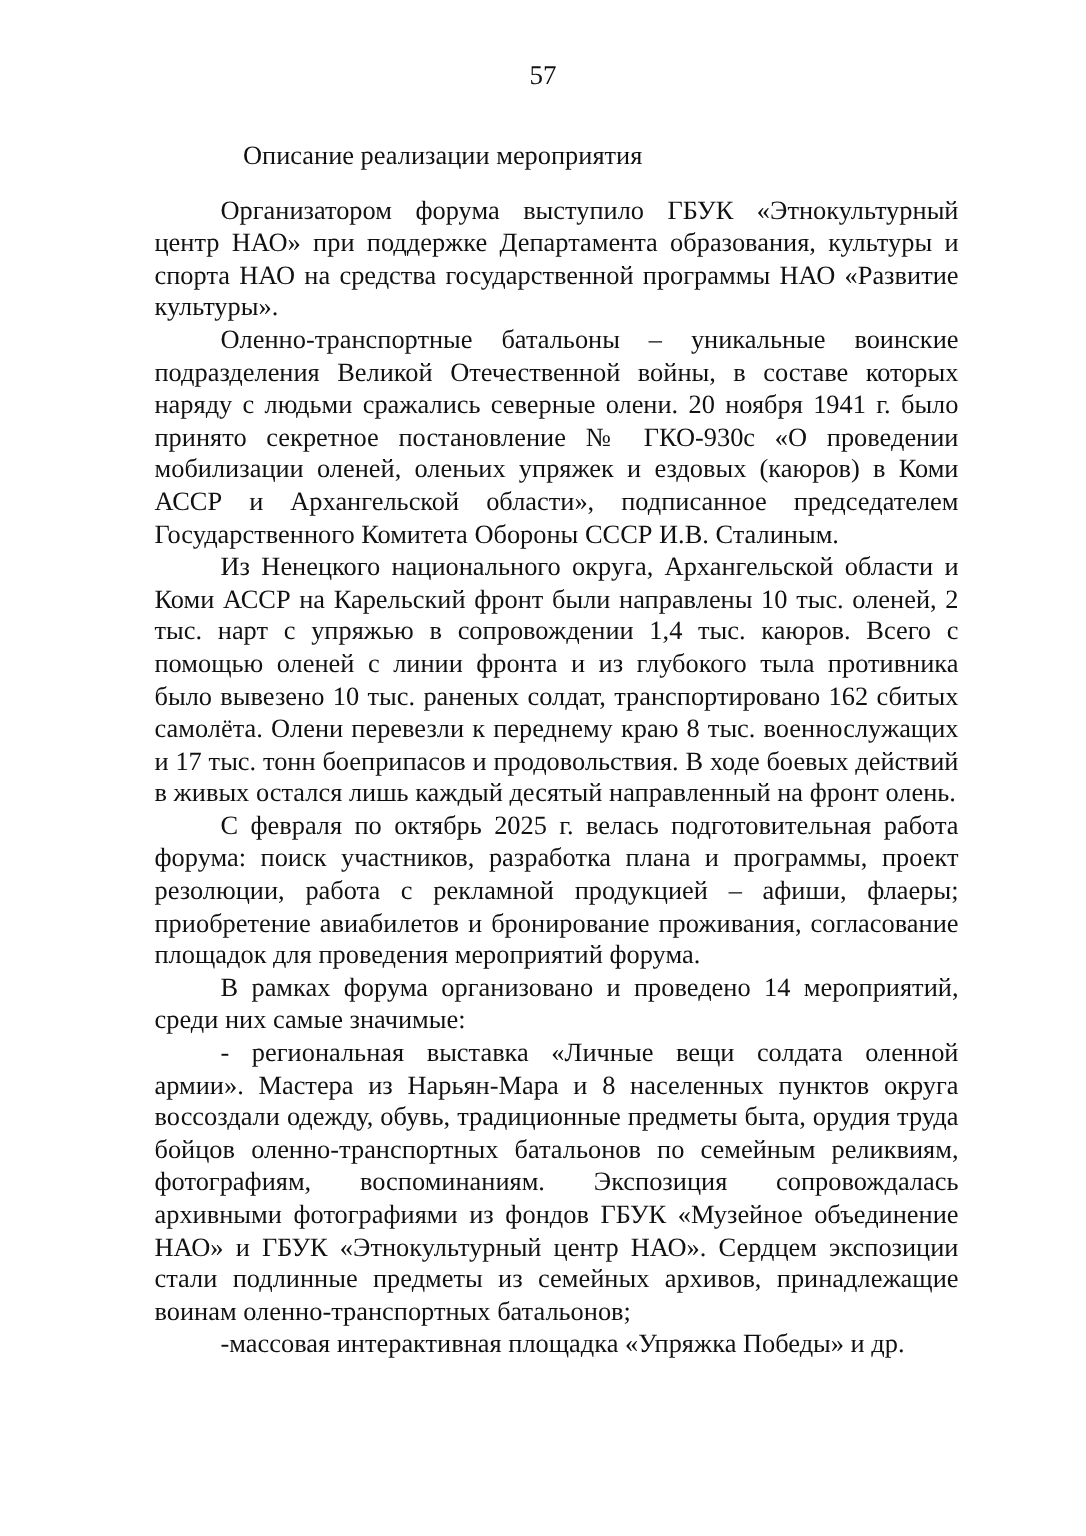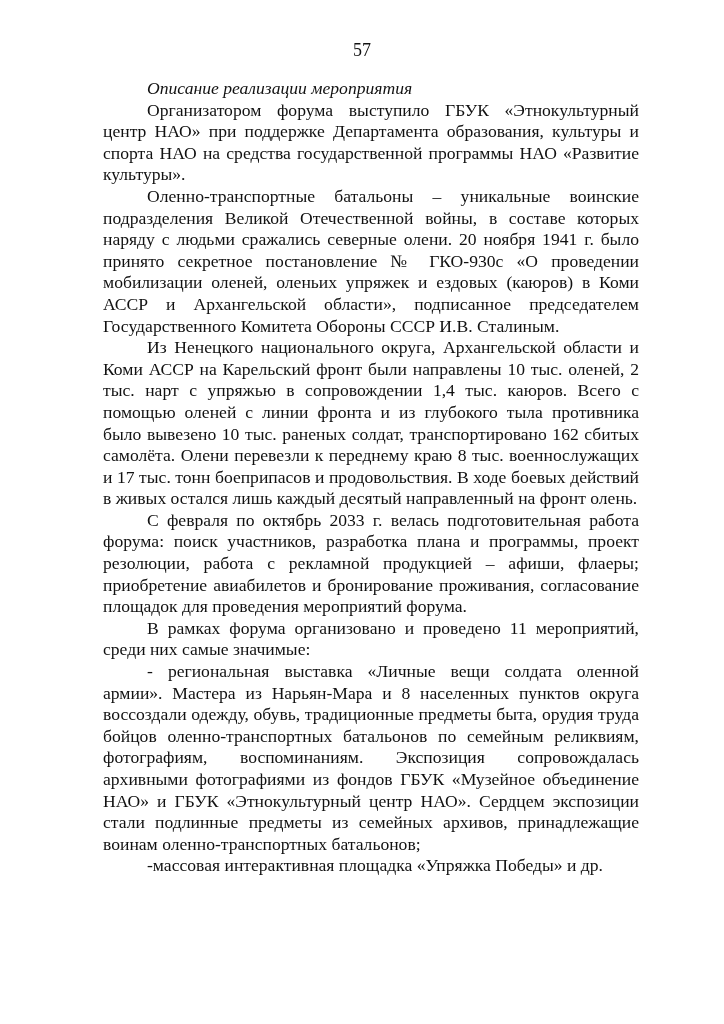--- a/index.html
+++ b/index.html
@@ -35,32 +35,31 @@
     .p {
       margin: 0;
       text-align: justify;
       text-indent: 44px;
       font-family: Liberation Serif, serif;
     }
     .p.left {
       text-align: left;
     }
     .heading {
-      margin: 0;
+      margin: 15px;
       text-indent: 44px;
-      font-style: italic;
     }
   </style>
 </head>
 <body>
 
 <div class="page-number">57</div>
 
 <div class="content">
   <p class="heading">Описание реализации мероприятия</p>
   <p class="p">Организатором форума выступило ГБУК «Этнокультурный центр НАО» при поддержке Департамента образования, культуры и спорта НАО на средства государственной программы НАО «Развитие культуры».</p>
   <p class="p">Оленно-транспортные батальоны – уникальные воинские подразделения Великой Отечественной войны, в составе которых наряду с людьми сражались северные олени. 20 ноября 1941 г. было принято секретное постановление № ГКО-930с «О проведении мобилизации оленей, оленьих упряжек и ездовых (каюров) в Коми АССР и Архангельской области», подписанное председателем Государственного Комитета Обороны СССР И.В. Сталиным.</p>
   <p class="p">Из Ненецкого национального округа, Архангельской области и Коми АССР на Карельский фронт были направлены 10 тыс. оленей, 2 тыс. нарт с упряжью в сопровождении 1,4 тыс. каюров. Всего с помощью оленей с линии фронта и из глубокого тыла противника было вывезено 10 тыс. раненых солдат, транспортировано 162 сбитых самолёта. Олени перевезли к переднему краю 8 тыс. военнослужащих и 17 тыс. тонн боеприпасов и продовольствия. В ходе боевых действий в живых остался лишь каждый десятый направленный на фронт олень.</p>
-  <p class="p">С февраля по октябрь 2033 г. велась подготовительная работа форума: поиск участников, разработка плана и программы, проект резолюции, работа с рекламной продукцией – афиши, флаеры; приобретение авиабилетов и бронирование проживания, согласование площадок для проведения мероприятий форума.</p>
-  <p class="p">В рамках форума организовано и проведено 11 мероприятий, среди них самые значимые:</p>
+  <p class="p">С февраля по октябрь 2025 г. велась подготовительная работа форума: поиск участников, разработка плана и программы, проект резолюции, работа с рекламной продукцией – афиши, флаеры; приобретение авиабилетов и бронирование проживания, согласование площадок для проведения мероприятий форума.</p>
+  <p class="p">В рамках форума организовано и проведено 14 мероприятий, среди них самые значимые:</p>
   <p class="p">- региональная выставка «Личные вещи солдата оленной армии». Мастера из Нарьян-Мара и 8 населенных пунктов округа воссоздали одежду, обувь, традиционные предметы быта, орудия труда бойцов оленно-транспортных батальонов по семейным реликвиям, фотографиям, воспоминаниям. Экспозиция сопровождалась архивными фотографиями из фондов ГБУК «Музейное объединение НАО» и ГБУК «Этнокультурный центр НАО». Сердцем экспозиции стали подлинные предметы из семейных архивов, принадлежащие воинам оленно-транспортных батальонов;</p>
   <p class="p left">-массовая интерактивная площадка «Упряжка Победы» и др.</p>
 </div>
 
 </body></html>

